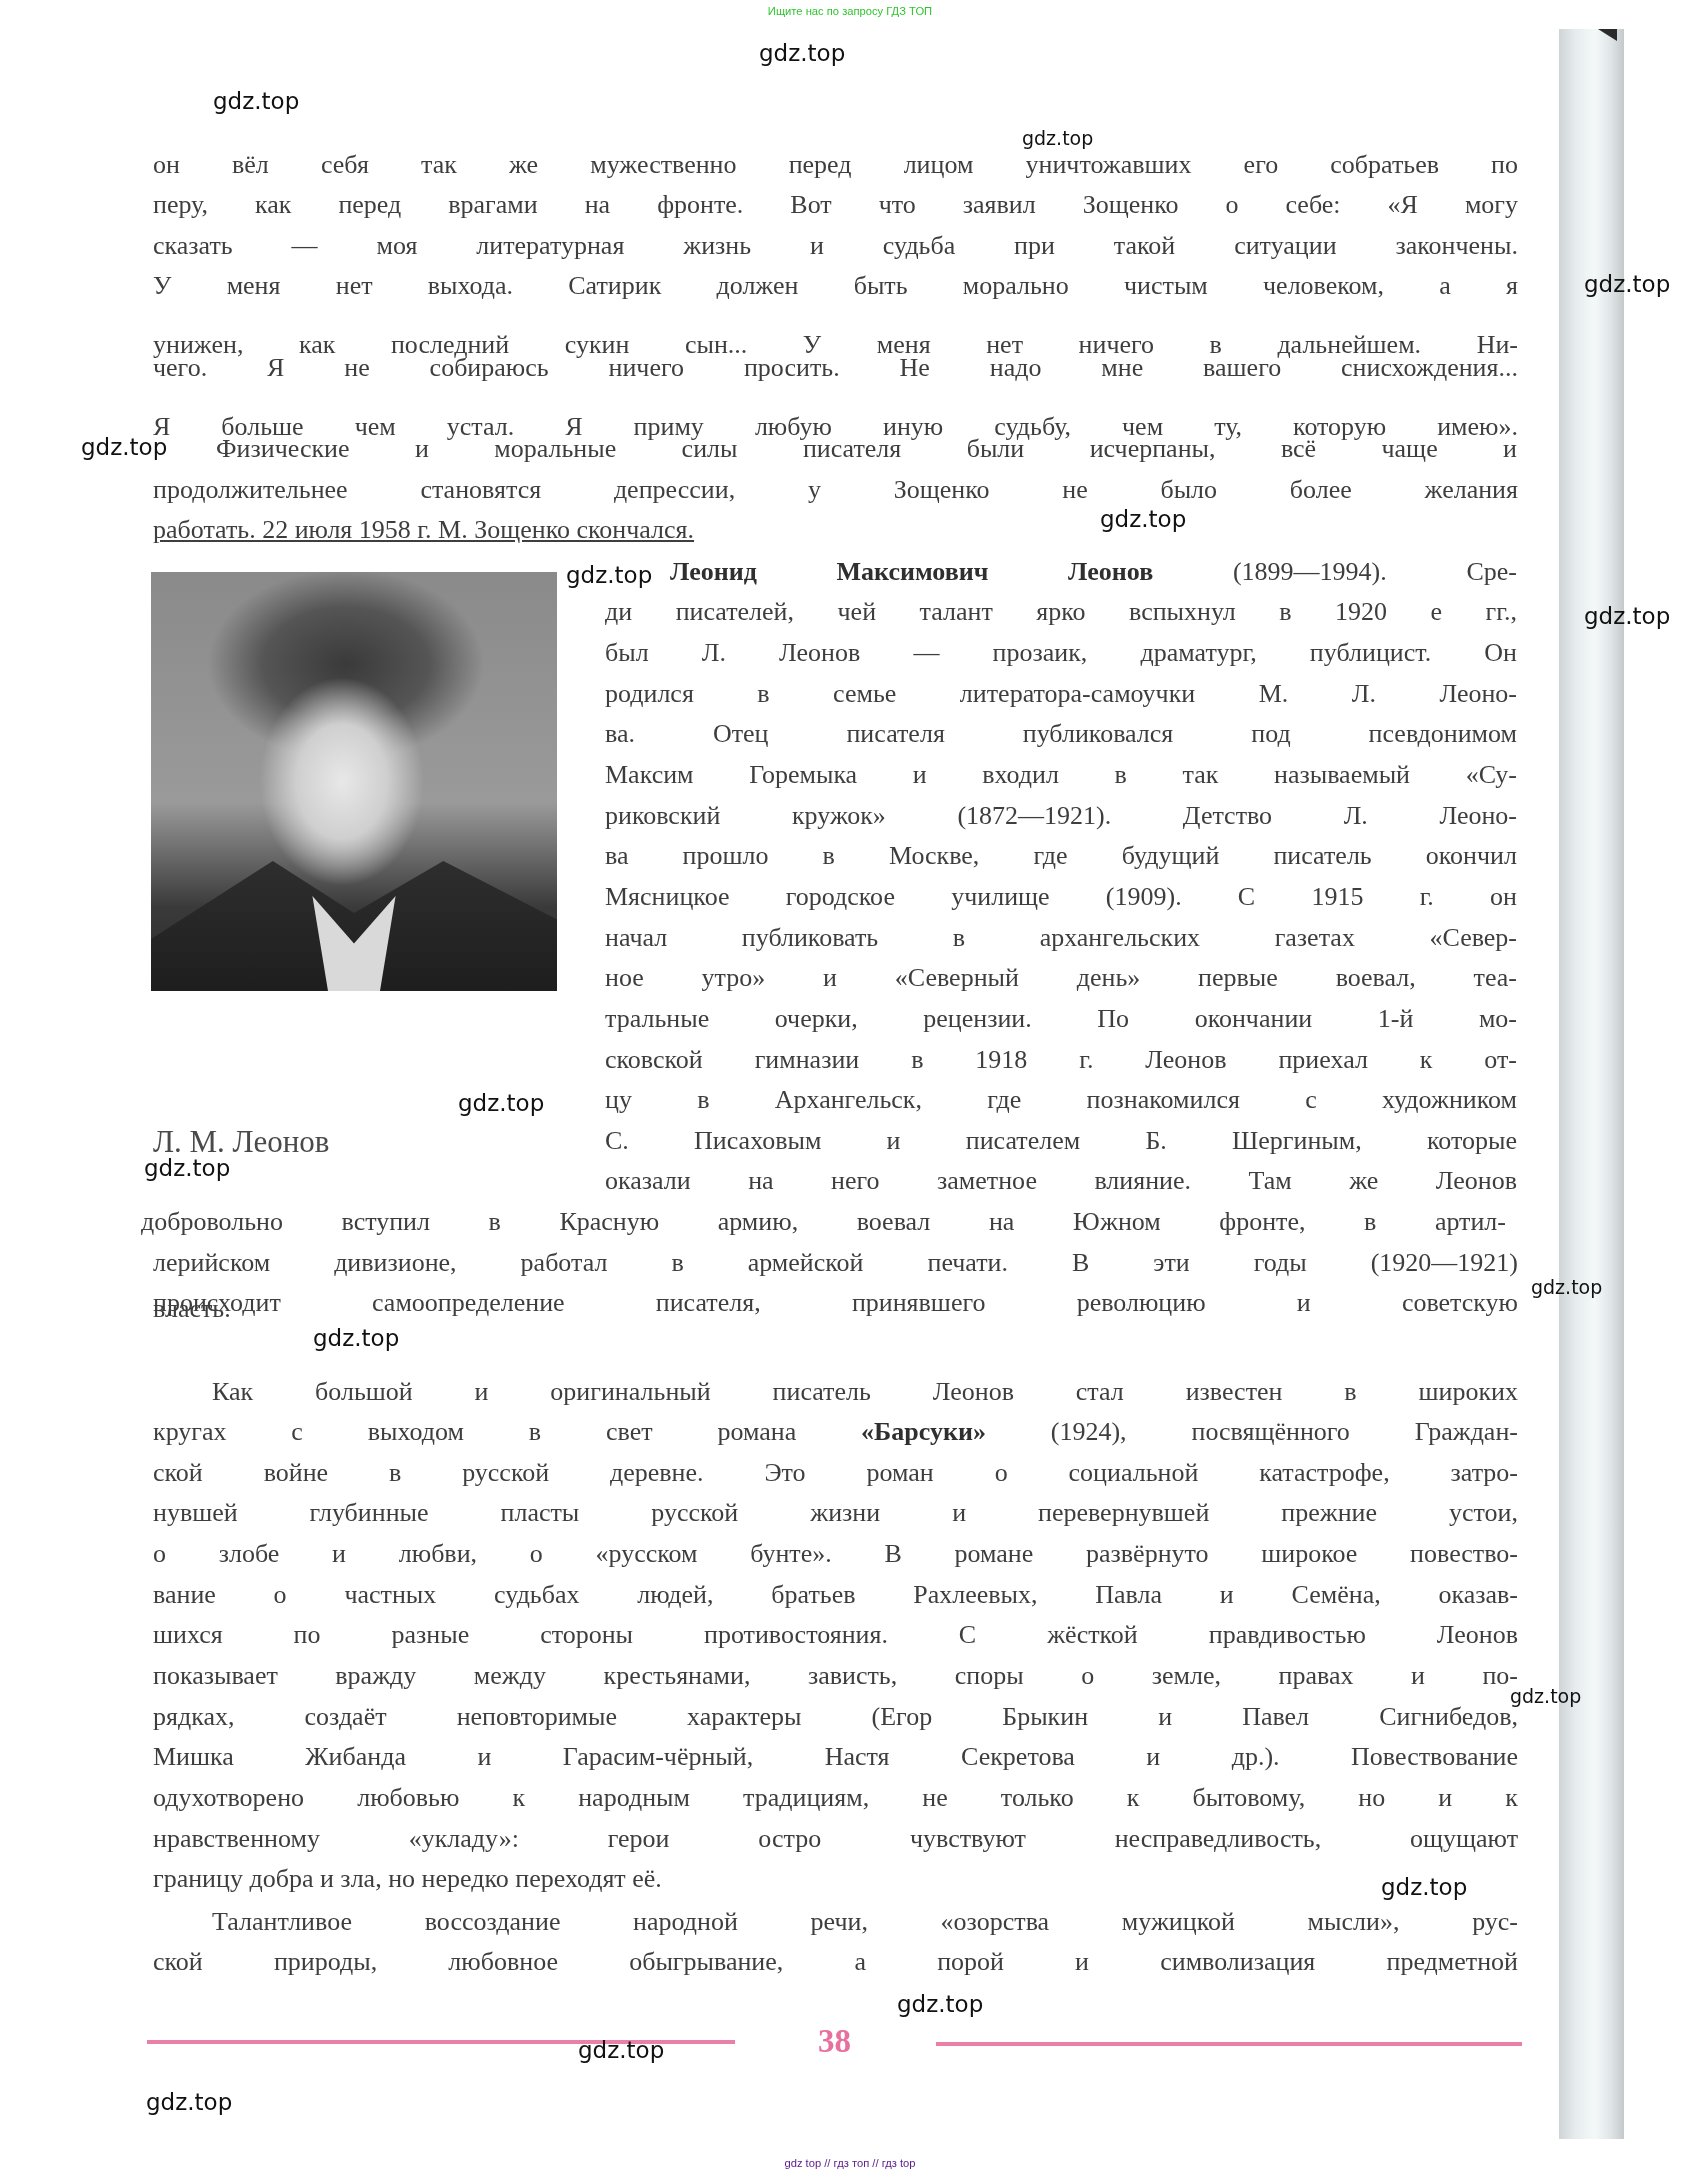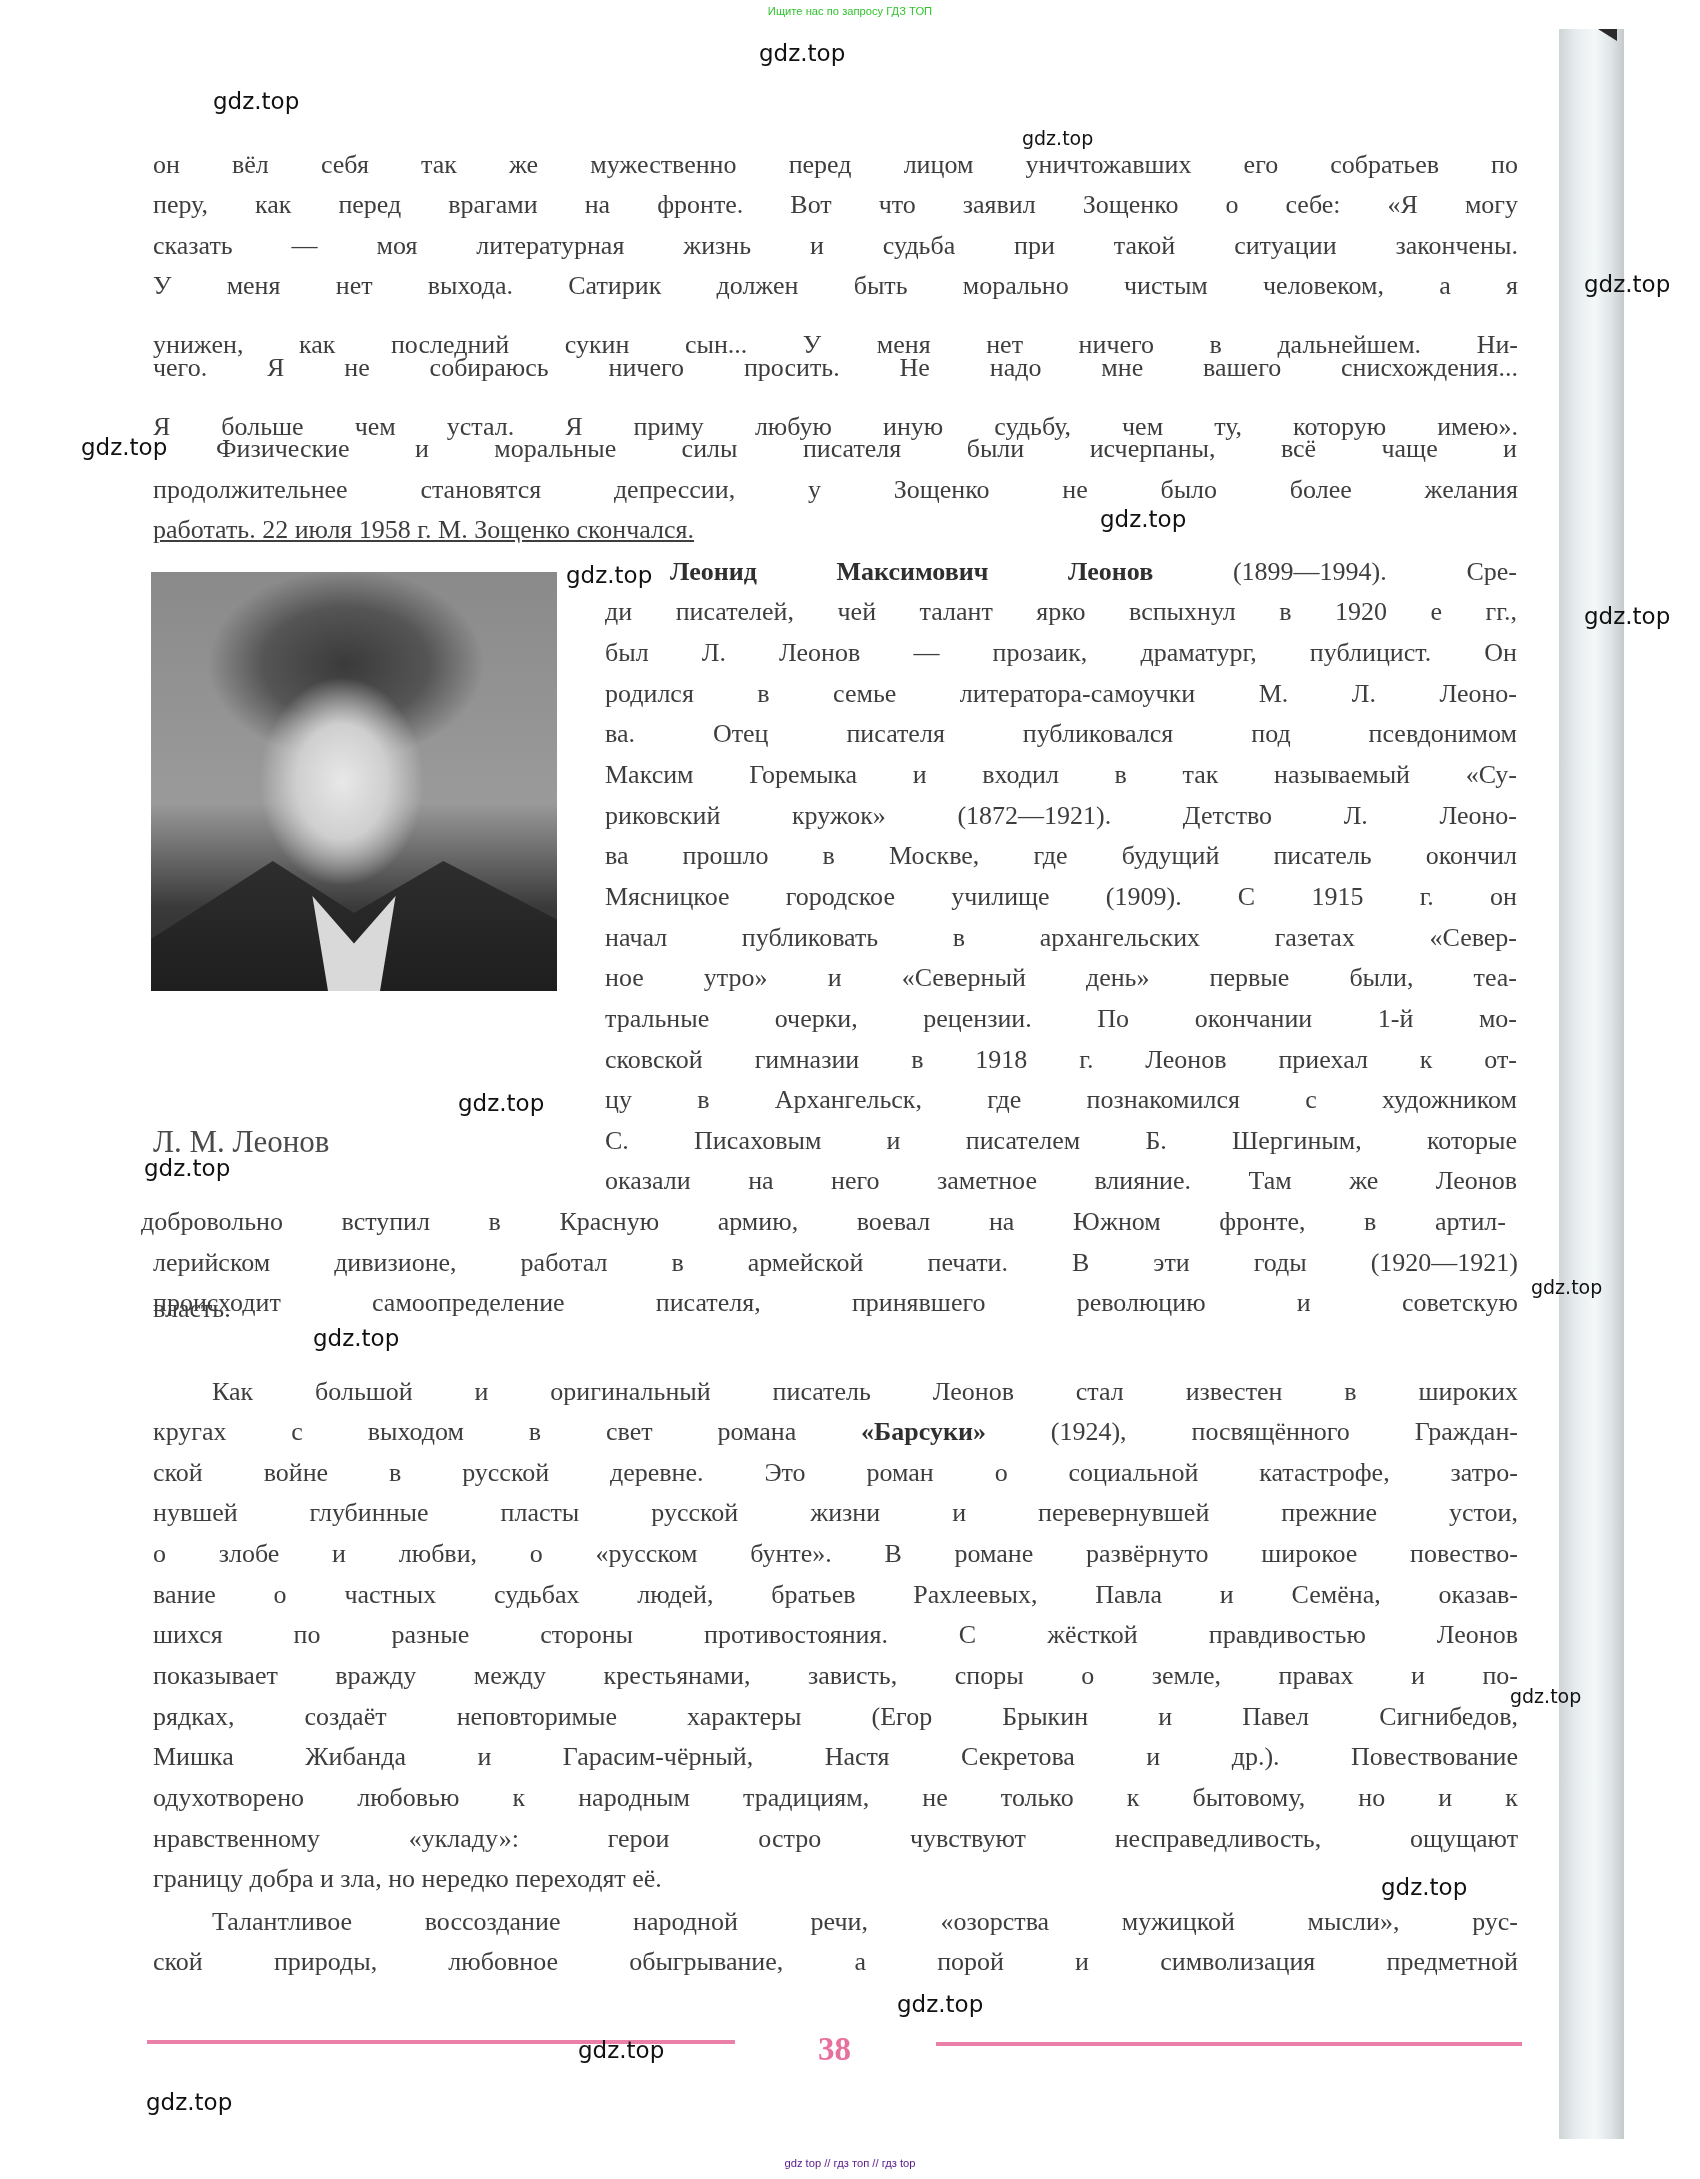--- a/index.html
+++ b/index.html
@@ -24,21 +24,21 @@
            radial-gradient(ellipse 82px 104px at 47% 50%, #e8e8e8 0%, #cfcfcf 55%, rgba(0,0,0,0) 100%),
            radial-gradient(ellipse 138px 95px at 48% 22%, #3a3a3a 0%, #555 60%, rgba(0,0,0,0) 100%),
            linear-gradient(180deg,#8a8a8a 0%,#9a9a9a 55%,#3a3a3a 80%,#2b2b2b 100%);
          }
   .photo .suit{position:absolute;left:0;bottom:0;width:100%;height:130px;
          background:linear-gradient(180deg,#2e2e2e,#1e1e1e);clip-path:polygon(0 60%,30% 0,50% 40%,72% 0,100% 45%,100% 100%,0 100%);}
   .photo .collar{position:absolute;left:151px;bottom:0;width:104px;height:95px;background:#d9d9d9;
          clip-path:polygon(10% 0,50% 50%,90% 0,75% 100%,25% 100%);}
   .caption{position:absolute;left:153px;top:1124px;font-size:31px;color:#4a4a4a;}
   .rule{position:absolute;height:4.3px;background:#ea7fa8;}
-  .pagenum{position:absolute;left:818px;top:2023px;font-size:33px;font-weight:bold;color:#e8709e;margin-top:8px;}
+  .pagenum{position:absolute;left:818px;top:2023px;font-size:33px;font-weight:bold;color:#e8709e;}
 </style>
 </head>
 <body>
 
 <div class="top-banner">Ищите нас по запросу ГДЗ ТОП</div>
 
 <div class="gutter"></div>
 <div class="gutter-corner"></div>
 
 <div>
@@ -64,21 +64,21 @@
   <div class="line just" style="left:670px;top:551px;width:847px;"><b>Леонид Максимович Леонов</b><span> (1899—1994). Сре-</span></div>
   <div class="line just" style="left:605px;top:591px;width:912px;">ди писателей, чей талант ярко вспыхнул в 1920 е гг.,</div>
   <div class="line just" style="left:605px;top:632px;width:912px;">был Л. Леонов — прозаик, драматург, публицист. Он</div>
   <div class="line just" style="left:605px;top:673px;width:912px;">родился в семье литератора-самоучки М. Л. Леоно-</div>
   <div class="line just" style="left:605px;top:713px;width:912px;">ва. Отец писателя публиковался под псевдонимом</div>
   <div class="line just" style="left:605px;top:754px;width:912px;">Максим Горемыка и входил в так называемый «Су-</div>
   <div class="line just" style="left:605px;top:795px;width:912px;">риковский кружок» (1872—1921). Детство Л. Леоно-</div>
   <div class="line just" style="left:605px;top:835px;width:912px;">ва прошло в Москве, где будущий писатель окончил</div>
   <div class="line just" style="left:605px;top:876px;width:912px;">Мясницкое городское училище (1909). С 1915 г. он</div>
   <div class="line just" style="left:605px;top:917px;width:912px;">начал публиковать в архангельских газетах «Север-</div>
-  <div class="line just" style="left:605px;top:957px;width:912px;">ное утро» и «Северный день» первые были, теа-</div>
+  <div class="line just" style="left:605px;top:957px;width:912px;">ное утро» и «Северный день» первые воевал, теа-</div>
   <div class="line just" style="left:605px;top:998px;width:912px;">тральные очерки, рецензии. По окончании 1-й мо-</div>
   <div class="line just" style="left:605px;top:1039px;width:912px;">сковской гимназии в 1918 г. Леонов приехал к от-</div>
   <div class="line just" style="left:605px;top:1079px;width:912px;">цу в Архангельск, где познакомился с художником</div>
   <div class="line just" style="left:605px;top:1120px;width:912px;">С. Писаховым и писателем Б. Шергиным, которые</div>
   <div class="line just" style="left:605px;top:1160px;width:912px;">оказали на него заметное влияние. Там же Леонов</div>
 </div>
 
 <div>
   <div class="line just" style="left:141px;top:1201px;width:1365px;">добровольно вступил в Красную армию, воевал на Южном фронте, в артил-</div>
   <div class="line just" style="left:153px;top:1242px;width:1365px;">лерийском дивизионе, работал в армейской печати. В эти годы (1920—1921)</div>

